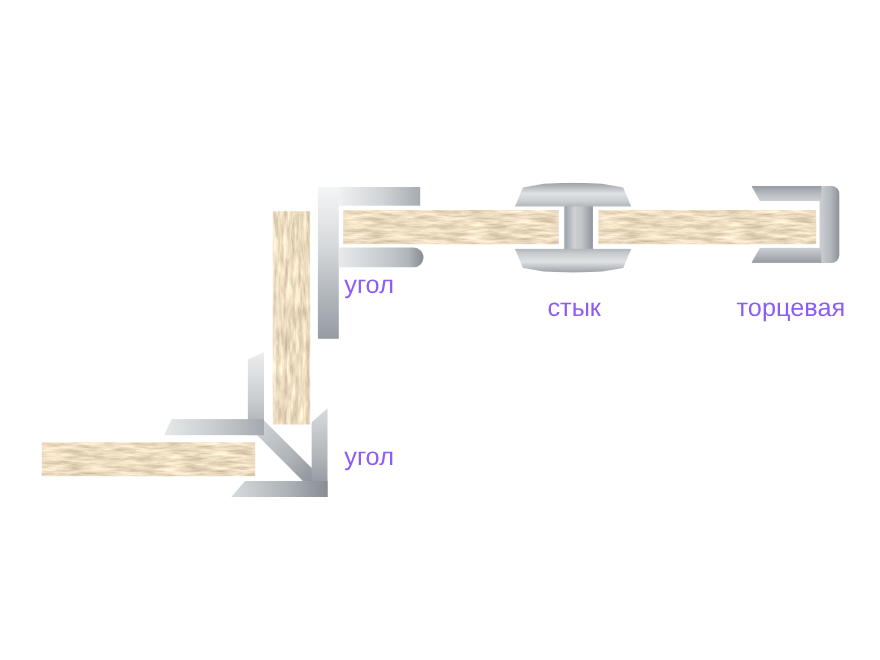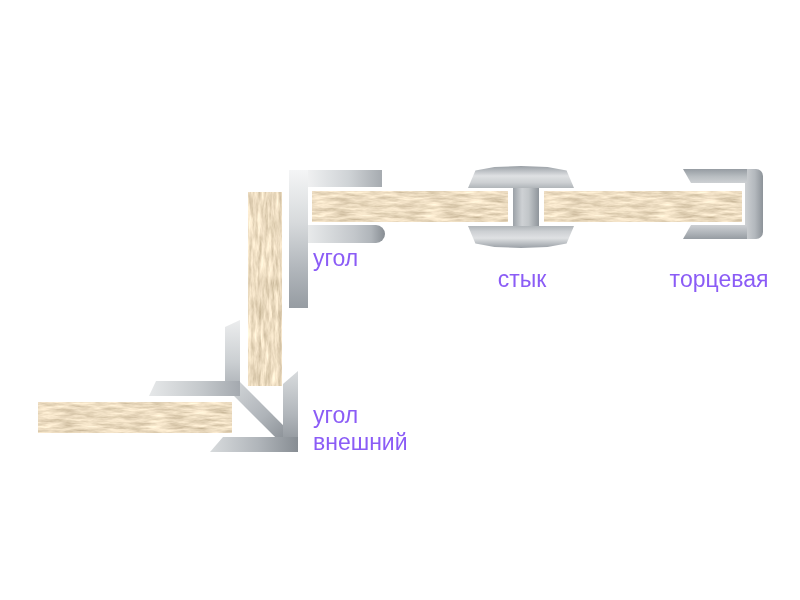--- a/index.html
+++ b/index.html
@@ -117,16 +117,15 @@
   <div class="piece oc-out-varm"></div>
   <div class="piece oc-out-harm"></div>
 
   <div class="lbl lbl-inner">
     <div>угол</div>
   </div>
   <div class="lbl lbl-joint">стык</div>
   <div class="lbl lbl-endcap">торцевая</div>
   <div class="lbl lbl-outer">
     <div>угол</div>
-    <div>внешний</div>
   </div>
 
 </div>
 
 </body></html>

